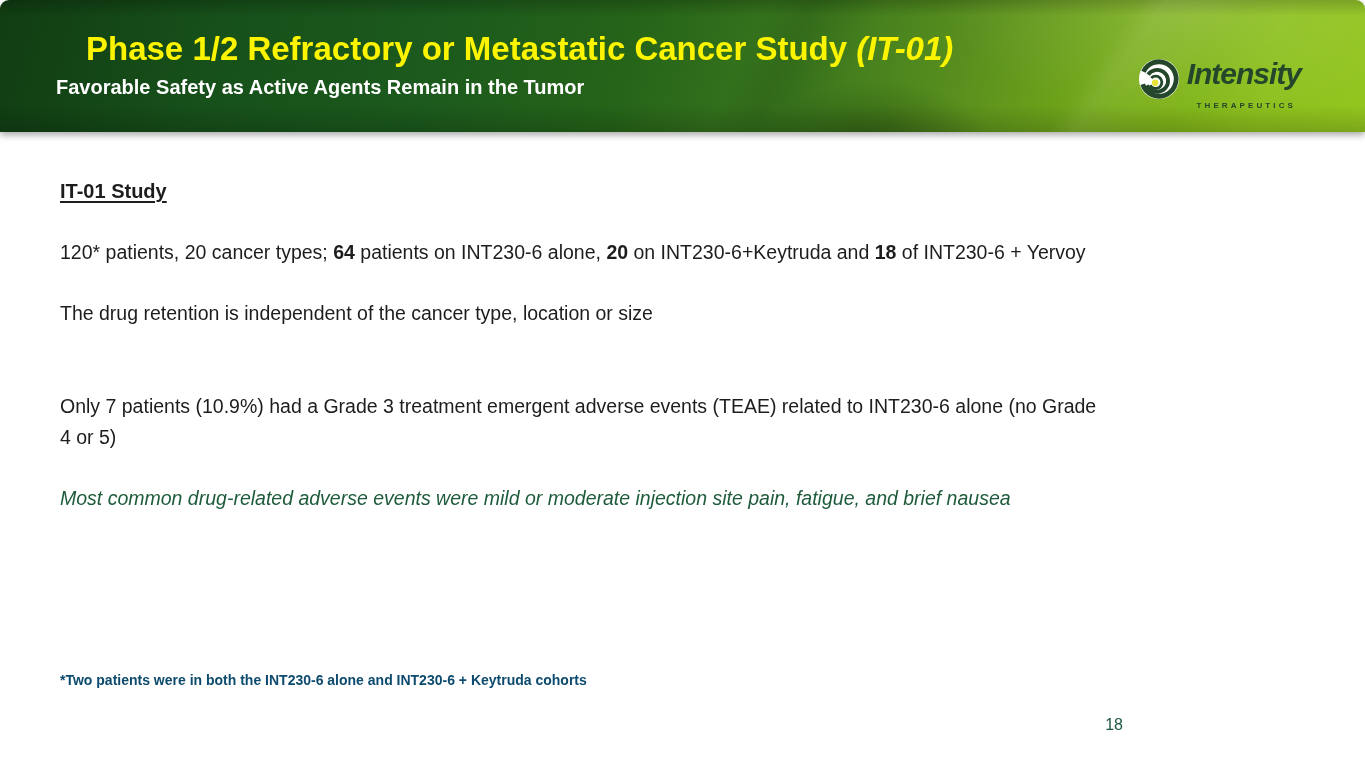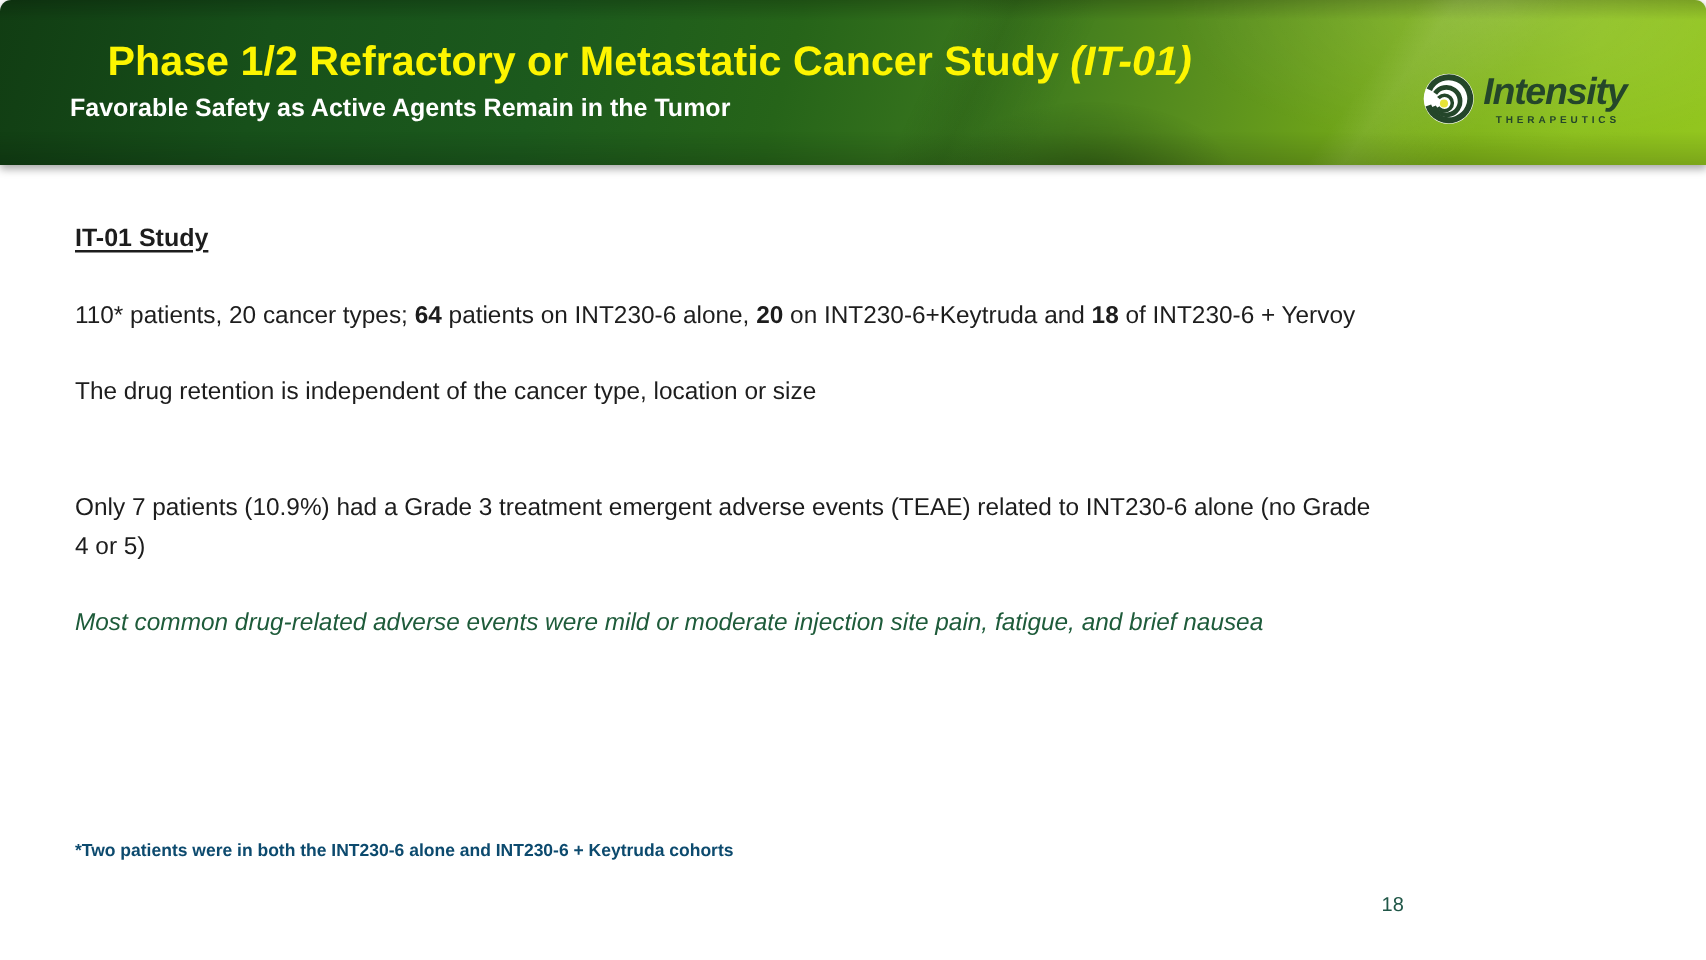--- a/index.html
+++ b/index.html
@@ -36,21 +36,21 @@
   }
 
   
   .logo { position:absolute; top:58px; right:64px; z-index:2;
           display:flex; align-items:flex-start; gap:7px; }
   .logo-icon { width:42px; height:42px; flex:0 0 auto; }
   .logo-text { display:flex; flex-direction:column; }
   .logo-name { font-size:30px; line-height:31px; font-weight:bold; font-style:italic;
                color:#24462a; letter-spacing:-1px; }
   .logo-sub  { font-size:8px; font-weight:bold; letter-spacing:3.1px;
-               color:#24462a; margin-top:2px; text-align:right; padding-right:5px; }
+               color:#24462a; margin-top:12px; text-align:right; padding-right:5px; }
 
   
   .content { position:absolute; left:0; top:132px; width:1221px; height:636px; color:#1d1d1d; }
   .blk { position:absolute; left:60px; width:1238px; font-size:19.5px; line-height:31px; color:#1d1d1d; }
   .section-heading { top:44px; font-size:20px; font-weight:bold;
                      text-decoration:underline; text-decoration-thickness:2px; text-underline-offset:3px; }
   .p-patients  { top:105px; }
   .p-retention { top:166px; }
   .p-teae      { top:259px; }
   .p-takeaway  { top:351px; font-weight:normal; font-style:italic; color:#1e5b3a; }
@@ -85,21 +85,21 @@
         <span class="logo-name">Intensity</span>
         <span class="logo-sub">THERAPEUTICS</span>
       </span>
     </div>
   </div>
 
   <div class="content">
 
     <div class="blk section-heading">IT-01 Study</div>
 
-    <p class="blk p-patients"><span>110* patients, 20 cancer types; </span><span class="b">64</span><span> patients on INT230-6 alone, </span><span class="b">20</span><span> on INT230-6+Keytruda and </span><span class="b">18</span><span> of INT230-6 + Yervoy</span></p>
+    <p class="blk p-patients"><span>120* patients, 20 cancer types; </span><span class="b">64</span><span> patients on INT230-6 alone, </span><span class="b">20</span><span> on INT230-6+Keytruda and </span><span class="b">18</span><span> of INT230-6 + Yervoy</span></p>
 
     <p class="blk p-retention">
       <span class="line">The drug retention is independent of the cancer type, location or size</span>
     </p>
 
     <p class="blk p-teae">
       <span class="line">Only 7 patients (10.9%) had a Grade 3 treatment emergent adverse events (TEAE) related to INT230-6 alone (no Grade</span>
       <span class="line">4 or 5)</span>
     </p>
 

